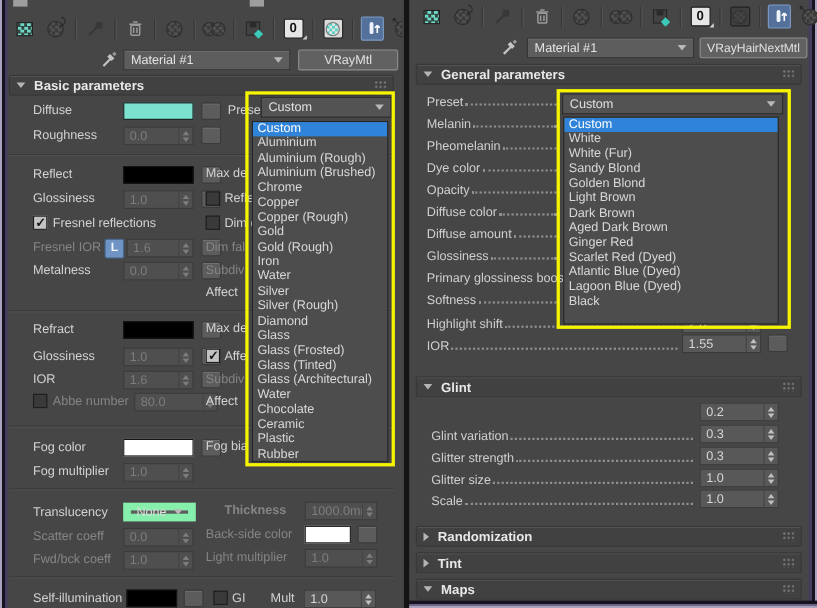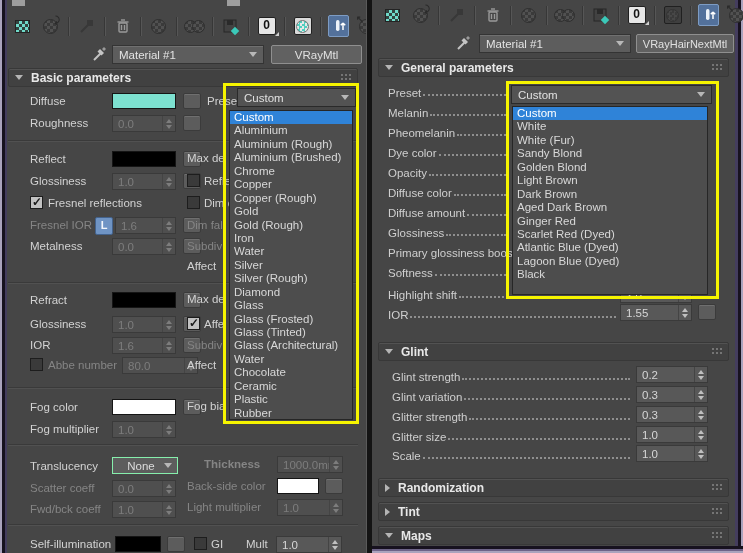--- a/index.html
+++ b/index.html
@@ -64,22 +64,22 @@
   .spin .u{width:0;height:0;border-left:3px solid transparent;border-right:3px solid transparent;border-bottom:4px solid #c0c0c0;}
   .spin .d{width:0;height:0;border-left:3px solid transparent;border-right:3px solid transparent;border-top:4px solid #c0c0c0;}
   .spin.dis{background:#4f4f4f;}
   .spin.dis .sv{color:#7d7d7d;}
   .spin.dis .u{border-bottom-color:#7d7d7d;} .spin.dis .d{border-top-color:#7d7d7d;}
   .cb{position:absolute;width:13px;height:13px;background:#3a3a3a;border:1px solid #1d1d1d;box-sizing:border-box;}
   .cb.on{background:#c2c2c2;}
   .cb.on::after{content:"✓";position:absolute;left:1px;top:-2px;color:#1a1a1a;font-size:12px;font-weight:bold;}
   .lockbtn{position:absolute;width:16px;height:16px;background:#6f94c4;border:1px solid #43628c;border-radius:2px;
            color:#f2f6fb;font-size:11px;font-weight:bold;text-align:center;line-height:14px;}
-  .scombo{position:absolute;height:17px;background:#5d5d5d;border:1px solid #86efac;display:flex;align-items:center;
-          font-size:11.5px;color:#dcdcdc;padding:0 5px;box-sizing:border-box;text-align:center;}
+  .scombo{position:absolute;height:17px;background:#5d5d5d;border:7px solid #86efac;display:flex;align-items:center;
+          font-size:11.5px;color:#dcdcdc;padding:0 5px;box-sizing:border-box;}
   .scombo .cv{flex:1;}
   
   .ddcombo{position:absolute;height:19px;background:#535353;border:1px solid #2a2a2a;display:flex;align-items:center;
            font-size:11.5px;color:#e0e0e0;padding:0 6px;box-sizing:border-box;z-index:50;}
   .ddlist{position:absolute;background:#4d4d4d;border:1px solid #262626;z-index:50;overflow:hidden;box-sizing:border-box;}
   .dd-item{height:13.45px;line-height:13.45px;font-size:11.5px;color:#d8d8d8;padding-left:4px;white-space:nowrap;}
   .dd-item.sel{background:#2f83d8;color:#ffffff;}
   .ylw{position:absolute;border:3px solid #f6f400;z-index:60;pointer-events:none;}
   
   .prow{position:absolute;display:flex;align-items:flex-end;height:15px;}
@@ -555,24 +555,20 @@
           <i class="d"></i>
         </span>
       </div>
     <div class="mapbtn" style="left:326px;top:304px;"></div>
 
     <div class="hdr" style="left:6px;top:342px;width:351px;">
       <span class="tri-d"></span>
       <b>Glint</b>
       <span class="dots"></span>
     </div>
-    <div class="prow" style="left:20px;top:368px;width:240px;">
-        <span class="pl2">Glint strength</span>
-        <span class="lead"></span>
-      </div>
     <div class="spin" style="left:264px;top:366px;width:72px;">
         <span class="sv">0.2</span>
         <span class="sa">
           <i class="u"></i>
           <i class="d"></i>
         </span>
       </div>
     <div class="prow" style="left:20px;top:388px;width:240px;">
         <span class="pl2">Glint variation</span>
         <span class="lead"></span>

